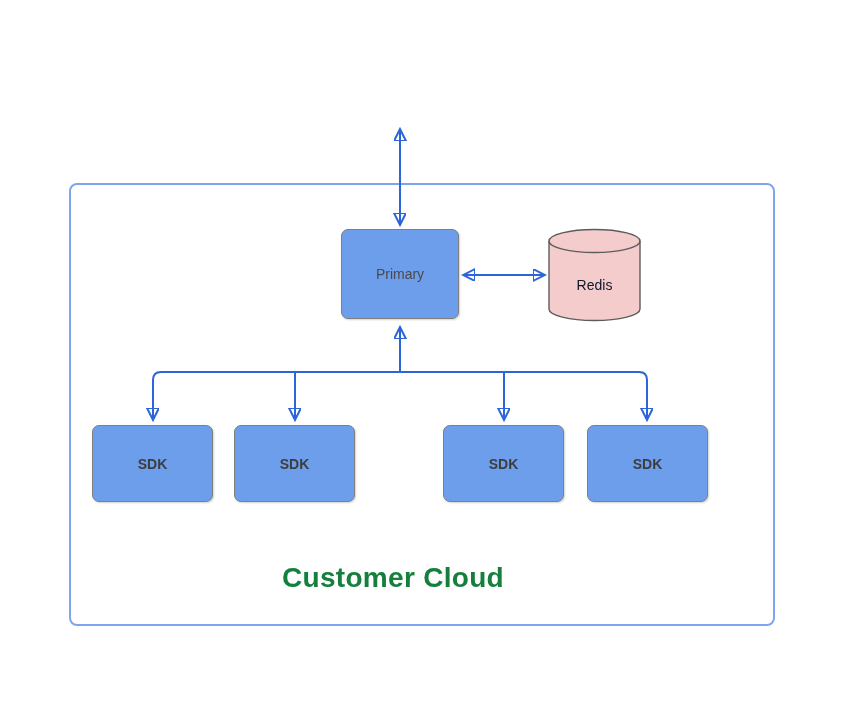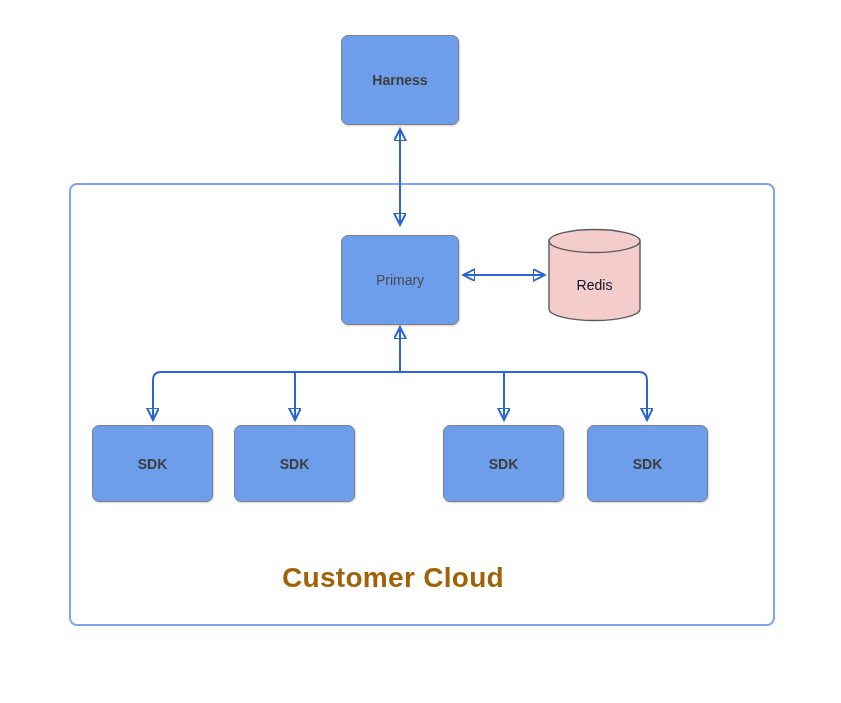--- a/index.html
+++ b/index.html
@@ -28,41 +28,41 @@
     background: transparent;
   }
   .container-label {
     position: absolute;
     left: 193px;
     top: 562px;
     width: 400px;
     text-align: center;
     font-size: 28px;
     font-weight: bold;
-    color: #a16207;
+    color: #15803d;
     letter-spacing: 0.3px;
   }
   
   .node {
     position: absolute;
     background: #6D9EEB;
     border: 1px solid #7F7F7F;
     border-radius: 7px;
     box-sizing: border-box;
     display: flex;
     align-items: center;
     justify-content: center;
     font-size: 14px;
     color: #3D3D3D;
     box-shadow: 1px 1px 2px rgba(0,0,0,0.18);
   }
   .bold-label { font-weight: bold; }
   .reg-label  { font-weight: normal; color: #4A4A4A; }
   #harness { left: 341px; top: 35px;  width: 118px; height: 90px; }
-  #primary { left: 341px; top: 235px; width: 118px; height: 90px; }
+  #primary { left: 341px; top: 229px; width: 118px; height: 90px; }
   .sdk     { top: 425px; width: 121px; height: 77px; }
   #sdk1 { left: 92px; }
   #sdk2 { left: 234px; }
   #sdk3 { left: 443px; }
   #sdk4 { left: 587px; }
   
   .redis-wrap {
     position: absolute;
     left: 548px;
     top: 228px;
@@ -111,23 +111,20 @@
     </defs>
     <path d="M400,130 V224" marker-start="url(#arrow)" marker-end="url(#arrow)"></path>
     <path d="M464,275 H544" marker-start="url(#arrow)" marker-end="url(#arrow)"></path>
     <path d="M400,372 V328" marker-end="url(#arrow)"></path>
     <path d="M400,372 H161 Q153,372 153,380 V419" marker-end="url(#arrow)"></path>
     <path d="M295,372 V419" marker-end="url(#arrow)"></path>
     <path d="M504,372 V419" marker-end="url(#arrow)"></path>
     <path d="M400,372 H639 Q647,372 647,380 V419" marker-end="url(#arrow)"></path>
   </svg>
 
-  <div class="node bold-label" id="harness">
-    <span>Harness</span>
-  </div>
 
   <div class="node reg-label" id="primary">
     <span>Primary</span>
   </div>
 
   <div class="node bold-label sdk" id="sdk1">
     <span>SDK</span>
   </div>
   <div class="node bold-label sdk" id="sdk2">
     <span>SDK</span>

